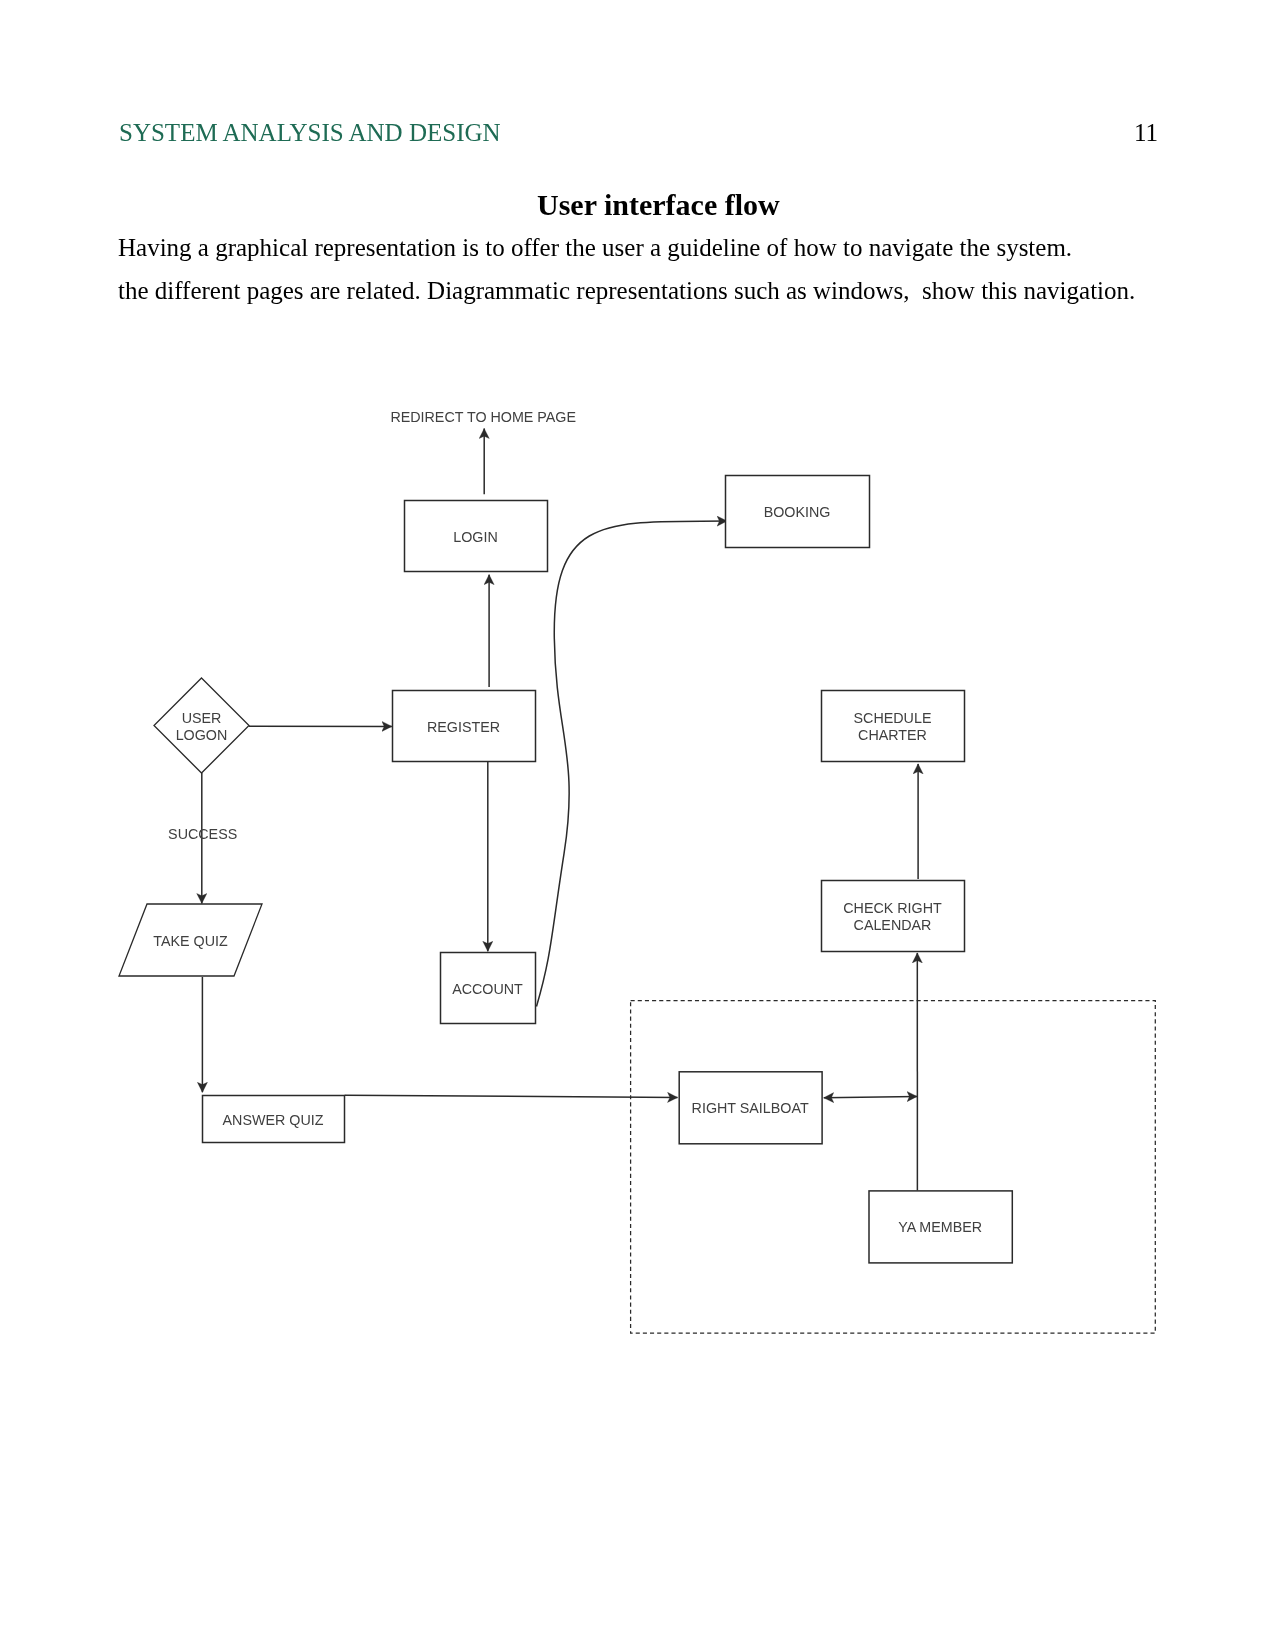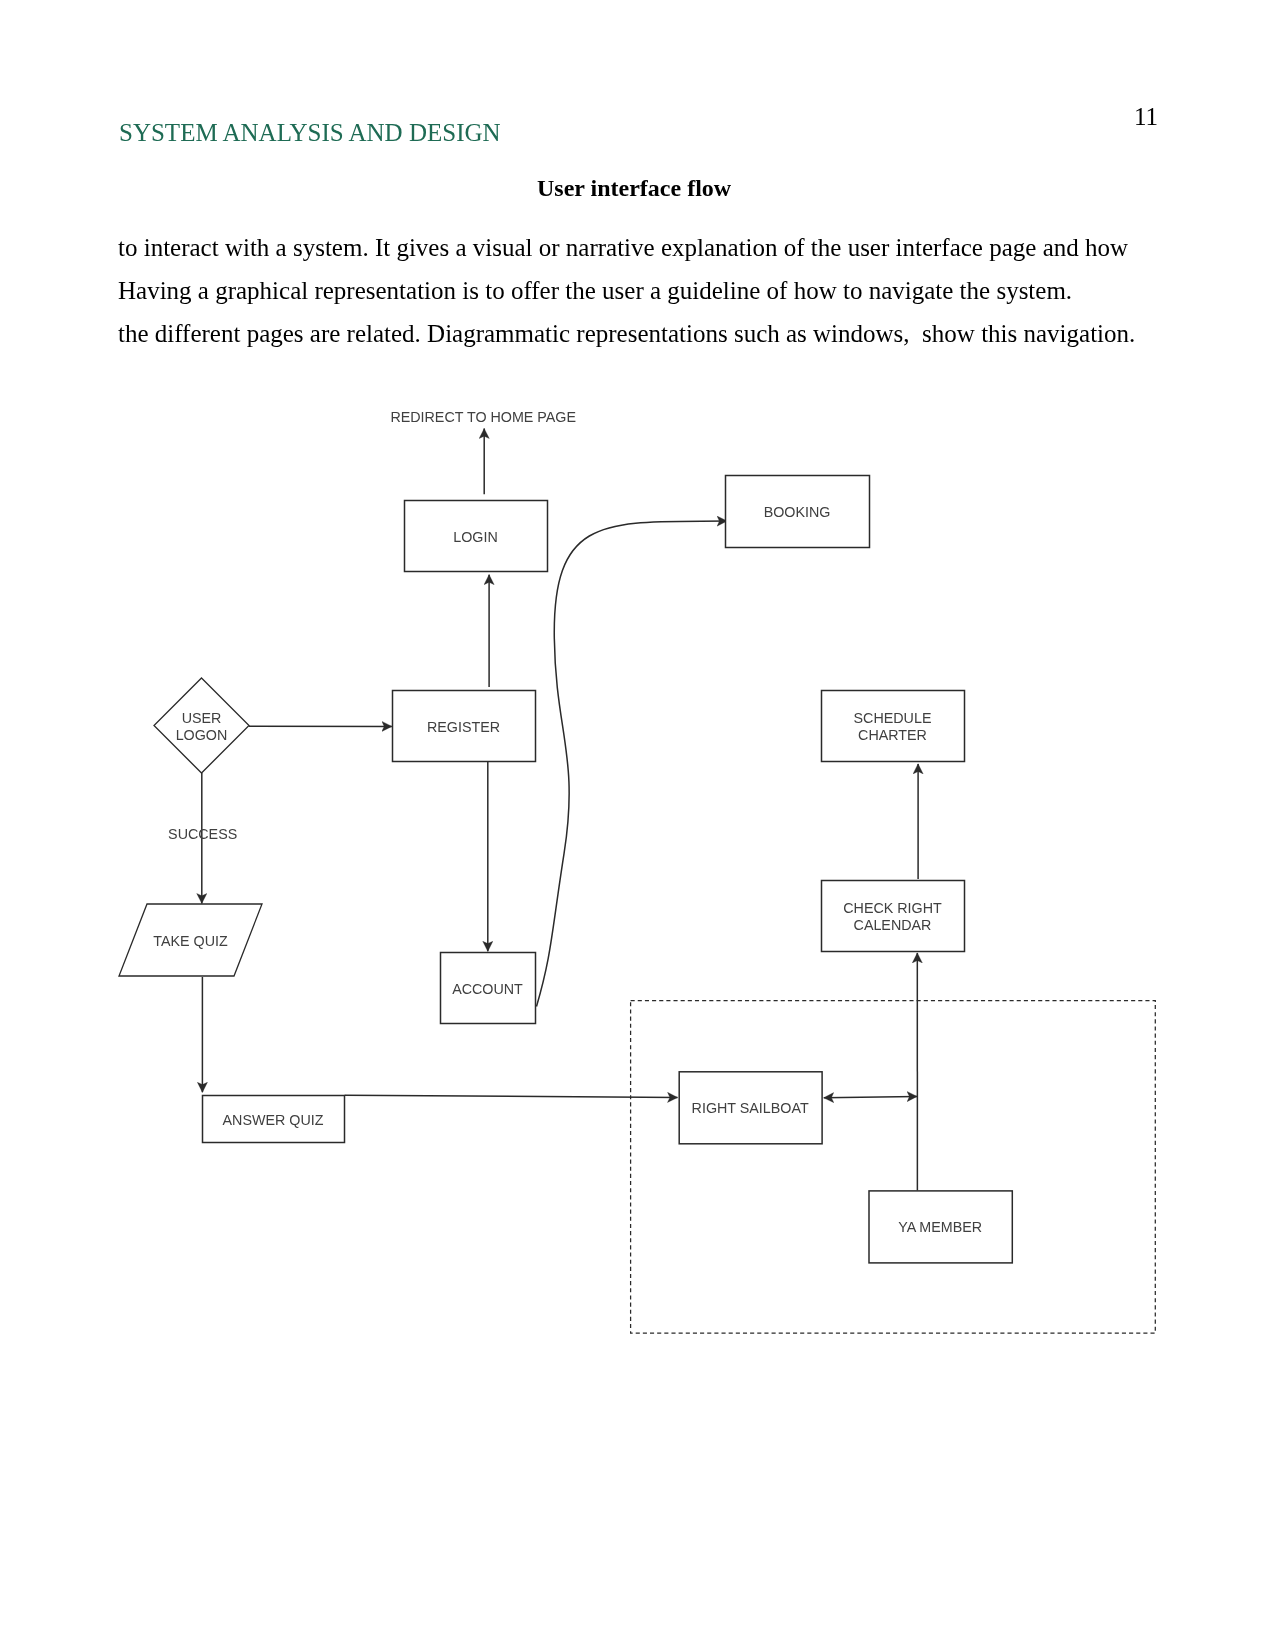--- a/index.html
+++ b/index.html
@@ -2,39 +2,38 @@
 <html><head>
 <meta charset="utf-8">
 <style>
   html,body{margin:0;padding:0;background:#ffffff;}
   body{width:1275px;height:1651px;position:relative;overflow:hidden;
        font-family:"Liberation Serif",serif;color:#000;transform:translateZ(0);}
   .page{position:absolute;left:0;top:0;width:1275px;height:1533px;}
   #hdr,#pgnum,#title,#para{will-change:transform;}
   #hdr{position:absolute;left:119px;top:120px;font-size:25px;color:#1e6b54;
        font-family:"Liberation Serif",serif;white-space:nowrap;line-height:1;}
-  #pgnum{position:absolute;left:1134px;top:104px;font-size:25px;color:#000;
+  #pgnum{position:absolute;left:1134px;top:120px;font-size:25px;color:#000;
        font-family:"Liberation Serif",serif;line-height:1;}
-  #title{position:absolute;left:537px;top:176px;font-size:24px;font-weight:bold;
+  #title{position:absolute;left:537px;top:190px;font-size:30px;font-weight:bold;
        font-family:"Liberation Serif",serif;line-height:1;white-space:nowrap;}
   #para{position:absolute;left:118px;top:227px;width:1060px;font-size:25px;
        line-height:42.75px;font-family:"Liberation Serif",serif;}
   #para .ln{white-space:pre;display:block;}
   #diagram{position:absolute;left:0;top:0;will-change:transform;}
   #diagram text{-webkit-font-smoothing:antialiased;}
 </style>
 </head>
 <body>
 
 <div class="page">
   <div id="hdr">SYSTEM ANALYSIS AND DESIGN</div>
   <div id="pgnum">11</div>
   <div id="title">User interface flow</div>
   <div id="para">
-    <span class="ln">to interact with a system. It gives a visual or narrative explanation of the user interface page and how</span>
     <span class="ln">Having a graphical representation is to offer the user a guideline of how to navigate the system.</span>
     <span class="ln">the different pages are related. Diagrammatic representations such as windows,  show this navigation.</span>
   </div>
   <svg id="diagram" width="1275" height="1651" viewBox="0 0 1275 1651">
     <defs>
         <marker id="ah" viewBox="0 0 11 11" refX="10.2" refY="5.5" markerWidth="11" markerHeight="11" orient="auto-start-reverse" markerUnits="userSpaceOnUse">
           <path d="M0.2,0.4 L10.4,5.5 L0.2,10.6 L2.6,5.5 Z" fill="#2a2a2a" stroke="#2a2a2a" stroke-width="0.3" stroke-linejoin="round"></path>
         </marker>
         <marker id="ahs" viewBox="0 0 11 11" refX="10.2" refY="5.5" markerWidth="11" markerHeight="11" orient="auto-start-reverse" markerUnits="userSpaceOnUse">
           <path d="M0.2,0.4 L10.4,5.5 L0.2,10.6 L2.6,5.5 Z" fill="#2a2a2a" stroke="#2a2a2a" stroke-width="0.3" stroke-linejoin="round"></path>

